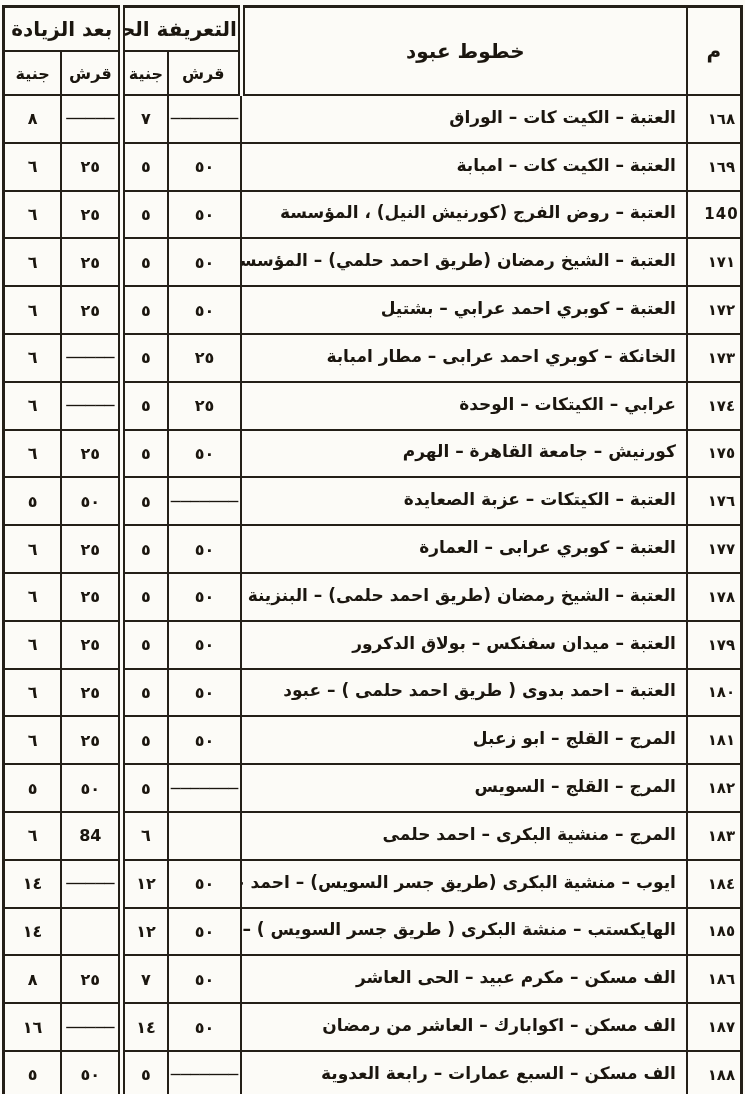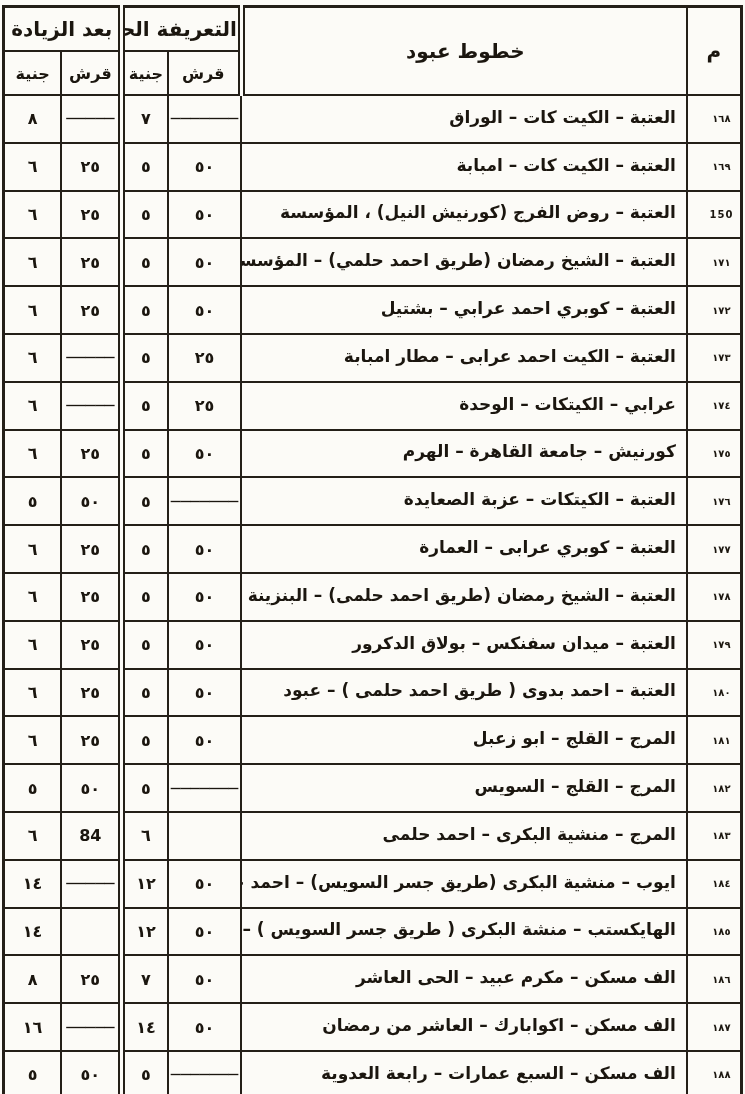--- a/index.html
+++ b/index.html
@@ -40,21 +40,21 @@
     background: #fcfbf7;
   }
   thead th.h-main { height: 40px; font-size: 20px; }
   thead th.h-sub  { height: 40px; font-size: 16px; }
   tbody td { height: 41.8px; font-size: 16px; }
   td.c-route {
     text-align: right;
     padding: 0 10px 4px 4px;
     font-size: 17px;
   }
-  td.c-num { font-size: 10px; letter-spacing: 1px; padding-left: 16px; }
+  td.c-num { font-size: 15px; letter-spacing: 1px; padding-left: 16px; }
   td.c-val { font-size: 16px; letter-spacing: 0; }
   
   .sep-double { border-left: 7px double #241f18; }
 </style>
 </head>
 <body>
 
 <div class="sheet">
   <table class="tariff">
     <colgroup>
@@ -92,21 +92,21 @@
   <tr>
     <td class="c-num">١٦٩</td>
     <td class="c-route">العتبة – الكيت كات – امبابة</td>
     <td class="c-val">٥٠</td>
     <td class="c-val sep-double">٥</td>
     <td class="c-val">٢٥</td>
     <td class="c-val">٦</td>
   </tr>
 
   <tr>
-    <td class="c-num">150</td>
+    <td class="c-num">140</td>
     <td class="c-route">العتبة – روض الفرج (كورنيش النيل) ، المؤسسة</td>
     <td class="c-val">٥٠</td>
     <td class="c-val sep-double">٥</td>
     <td class="c-val">٢٥</td>
     <td class="c-val">٦</td>
   </tr>
 
   <tr>
     <td class="c-num">١٧١</td>
     <td class="c-route">العتبة – الشيخ رمضان (طريق احمد حلمي) – المؤسسة</td>
@@ -120,21 +120,21 @@
     <td class="c-num">١٧٢</td>
     <td class="c-route">العتبة – كوبري احمد عرابي – بشتيل</td>
     <td class="c-val">٥٠</td>
     <td class="c-val sep-double">٥</td>
     <td class="c-val">٢٥</td>
     <td class="c-val">٦</td>
   </tr>
 
   <tr>
     <td class="c-num">١٧٣</td>
-    <td class="c-route">العتبة – الكيت احمد عرابى – مطار امبابة</td>
+    <td class="c-route">الخانكة – كوبري احمد عرابى – مطار امبابة</td>
     <td class="c-val">٢٥</td>
     <td class="c-val sep-double">٥</td>
     <td class="c-val">─────</td>
     <td class="c-val">٦</td>
   </tr>
 
   <tr>
     <td class="c-num">١٧٤</td>
     <td class="c-route">عرابي – الكيتكات – الوحدة</td>
     <td class="c-val">٢٥</td>

